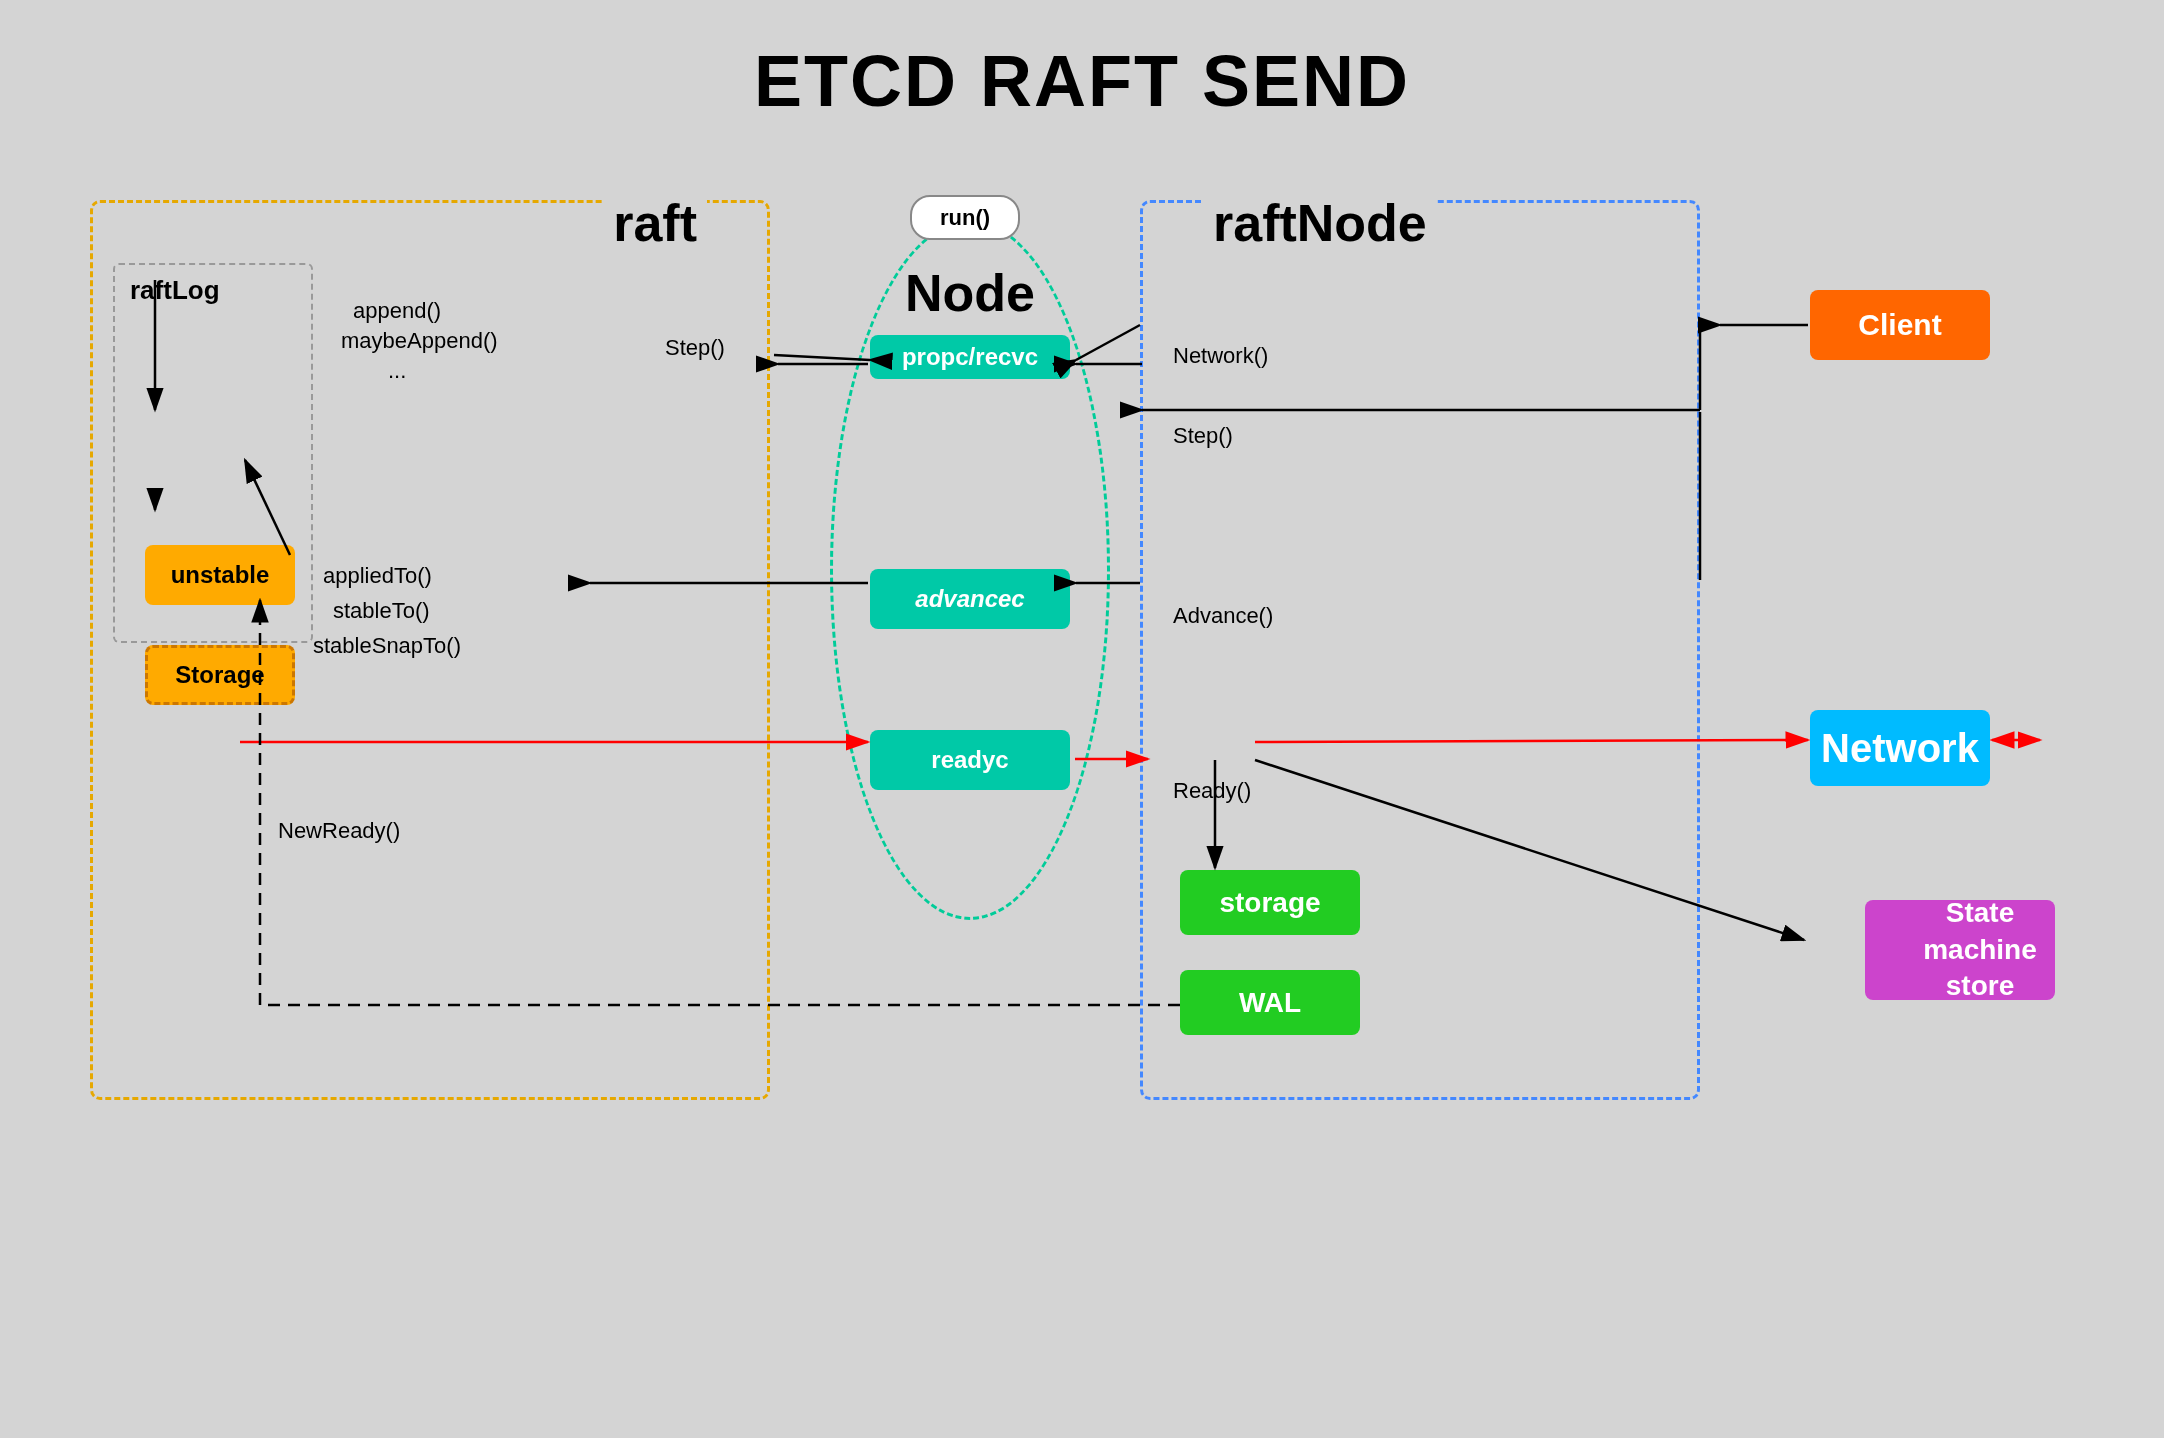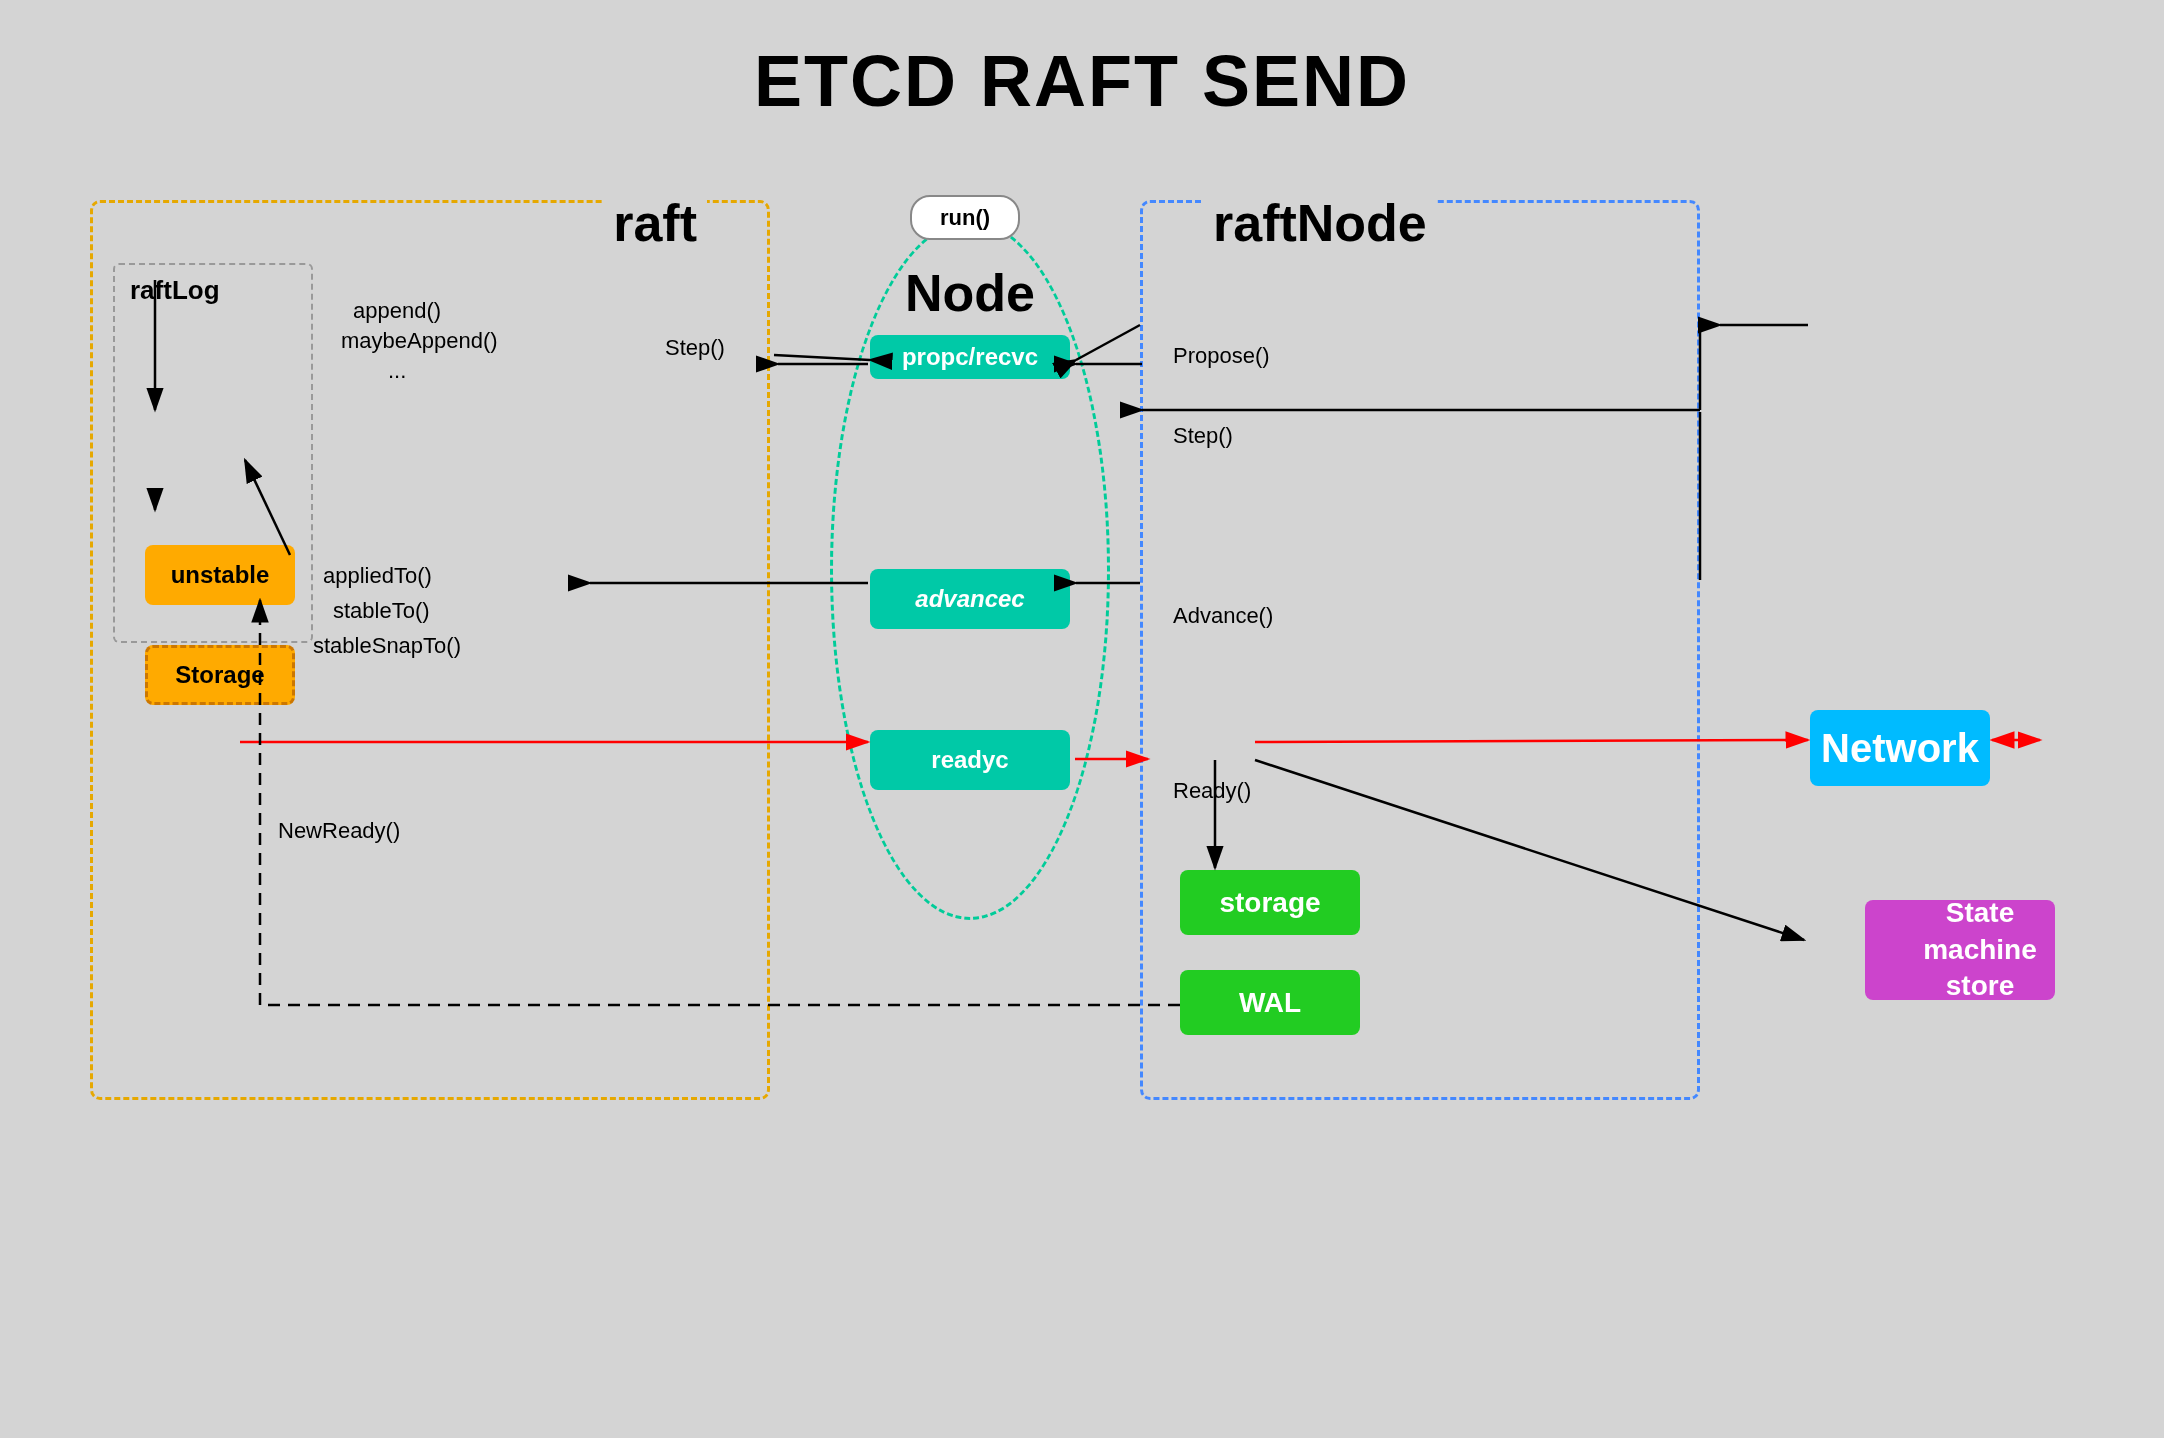--- a/index.html
+++ b/index.html
@@ -235,21 +235,21 @@
     <div class="text-label" style="left:230px; top:360px;">appliedTo()</div>
     <div class="text-label" style="left:240px; top:395px;">stableTo()</div>
     <div class="text-label" style="left:220px; top:430px;">stableSnapTo()</div>
 
     <div class="text-label" style="left:185px; top:575px;margin-top:40px;">NewReady()</div>
   </div>
 
   <div class="raftnode-container">
     <span class="raftnode-label">raftNode</span>
 
-    <div class="text-label" style="left:30px; top:140px;">Propose()</div>
+    <div class="text-label" style="left:30px; top:140px;">Network()</div>
 
     <div class="text-label" style="left:30px; top:220px;">Step()</div>
 
     <div class="text-label" style="left:30px; top:400px;">Advance()</div>
 
     <div class="text-label" style="left:30px; top:575px;">Ready()</div>
   </div>
 
   <div class="node-ellipse">
     <span class="node-label">Node</span>
@@ -264,20 +264,23 @@
   </div>
 
   <div class="box box-advancec" style="position:absolute; left:810px; top:429px;font-style:italic;">
     <span>advancec</span>
   </div>
 
   <div class="box box-readyc" style="position:absolute; left:810px; top:590px;">
     <span>readyc</span>
   </div>
 
+  <div class="box box-client" style="position:absolute; left:1750px; top:150px;">
+    <span>Client</span>
+  </div>
 
   <div class="box box-network" style="position:absolute; left:1750px; top:570px;">
     <span>Network</span>
   </div>
 
   <div class="box box-statemachine" style="position:absolute; left:1805px; top:760px; white-space: pre-line; padding-left: 40px;">
     <span>State machine
 store</span>
   </div>
 

